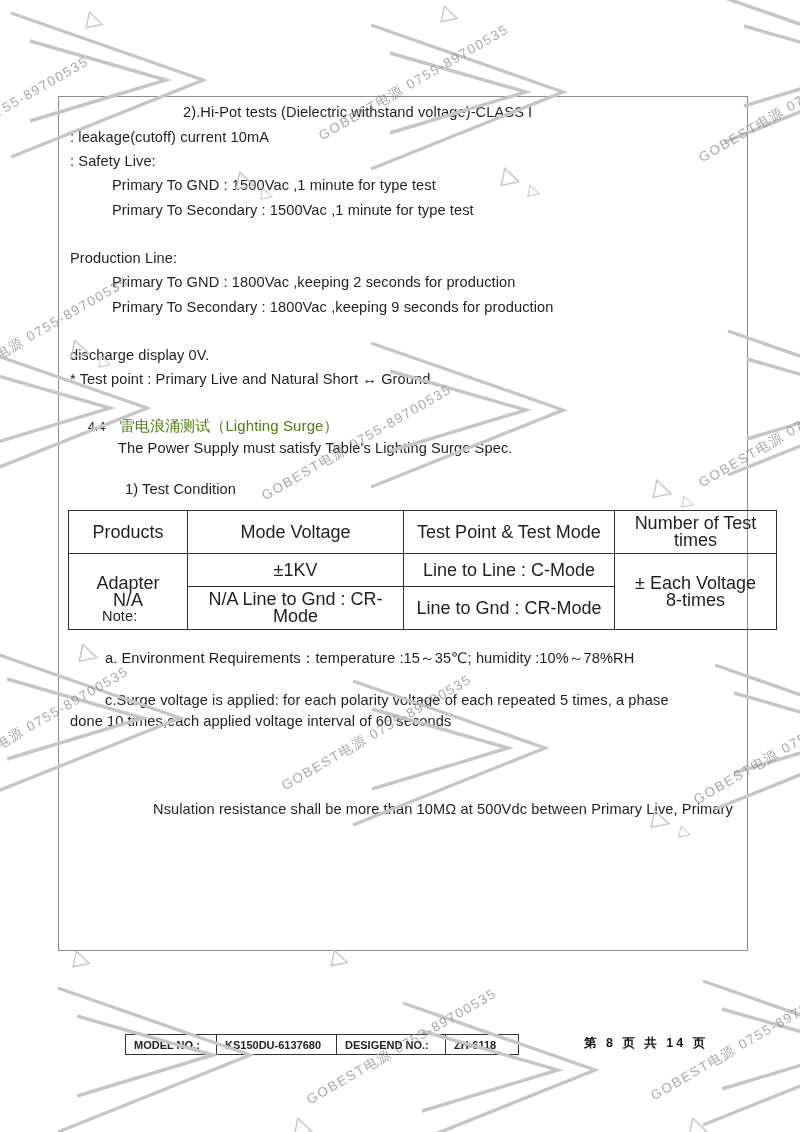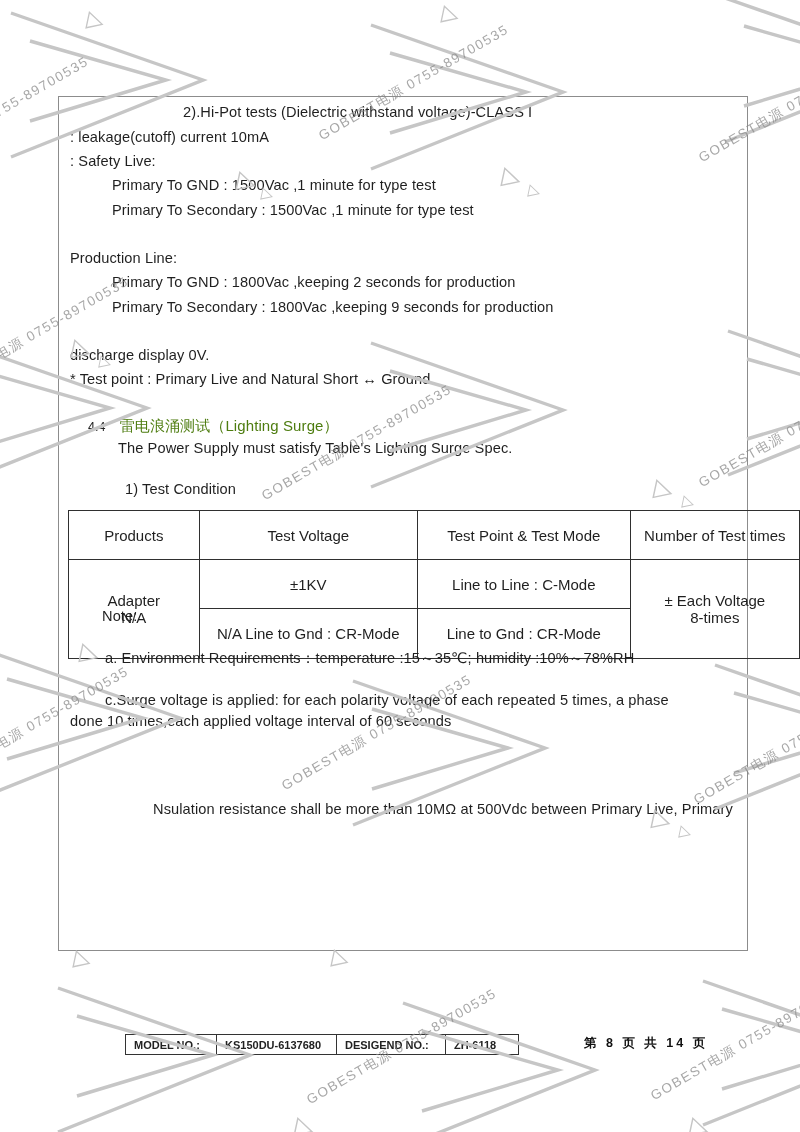--- a/index.html
+++ b/index.html
@@ -21,21 +21,21 @@
     font-size:14.6px;line-height:17px;letter-spacing:0.1px;
   }
   .sec-num{font-size:12.5px;margin-right:14px;color:#1f1f1f;}
   .sec-title{font-size:15px;color:#4d7c0f;text-align:center;}
 
   
   .spec-table-wrap{position:absolute;left:68px;top:510px;}
   table.spec{border-collapse:collapse;table-layout:fixed;}
   table.spec td{
     border:1.5px solid #2f2f2f;text-align:center;vertical-align:middle;
-    font-size:15px;color:#1f1f1f;padding:12px;line-height:17px;
+    font-size:18px;color:#1f1f1f;padding:4px;line-height:17px;
   }
   td.c1{width:110px;} td.c2{width:207px;} td.c3{width:202px;} td.c4{width:153px;}
   tr.hrow td{height:24px;} tr.r1 td{height:24px;} tr.r2 td{height:25px;}
   td.thick{border:2.5px solid #1c1c1c;}
 
   
   .footer-table-wrap{position:absolute;left:125px;top:1034px;}
   table.ftr{border-collapse:collapse;table-layout:fixed;}
   table.ftr td{
     border:1.2px solid #333;height:19px;vertical-align:middle;
@@ -79,21 +79,21 @@
       <span class="sec-num">4.4</span><span class="sec-title">雷电浪涌测试（Lighting Surge）</span>
     </div>
     <div class="ln" style="left:118px;top:440px">The Power Supply must satisfy Table's Lighting Surge Spec.</div>
     <div class="ln" style="left:125px;top:481px">1) Test Condition</div>
 
     <div class="spec-table-wrap">
       <table class="spec">
         <tbody>
             <tr class="hrow">
           <td class="c1">Products</td>
-          <td class="c2">Test Voltage</td>
+          <td class="c2">Mode Voltage</td>
           <td class="c3">Test Point &amp; Test Mode</td>
           <td class="c4">Number of Test times</td>
         </tr>
         <tr class="r1">
           <td class="c1" rowspan="2">
             <div>Adapter</div>
             <div>N/A</div>
           </td>
           <td class="c2">±1KV</td>
           <td class="c3">Line to Line : C-Mode</td>

